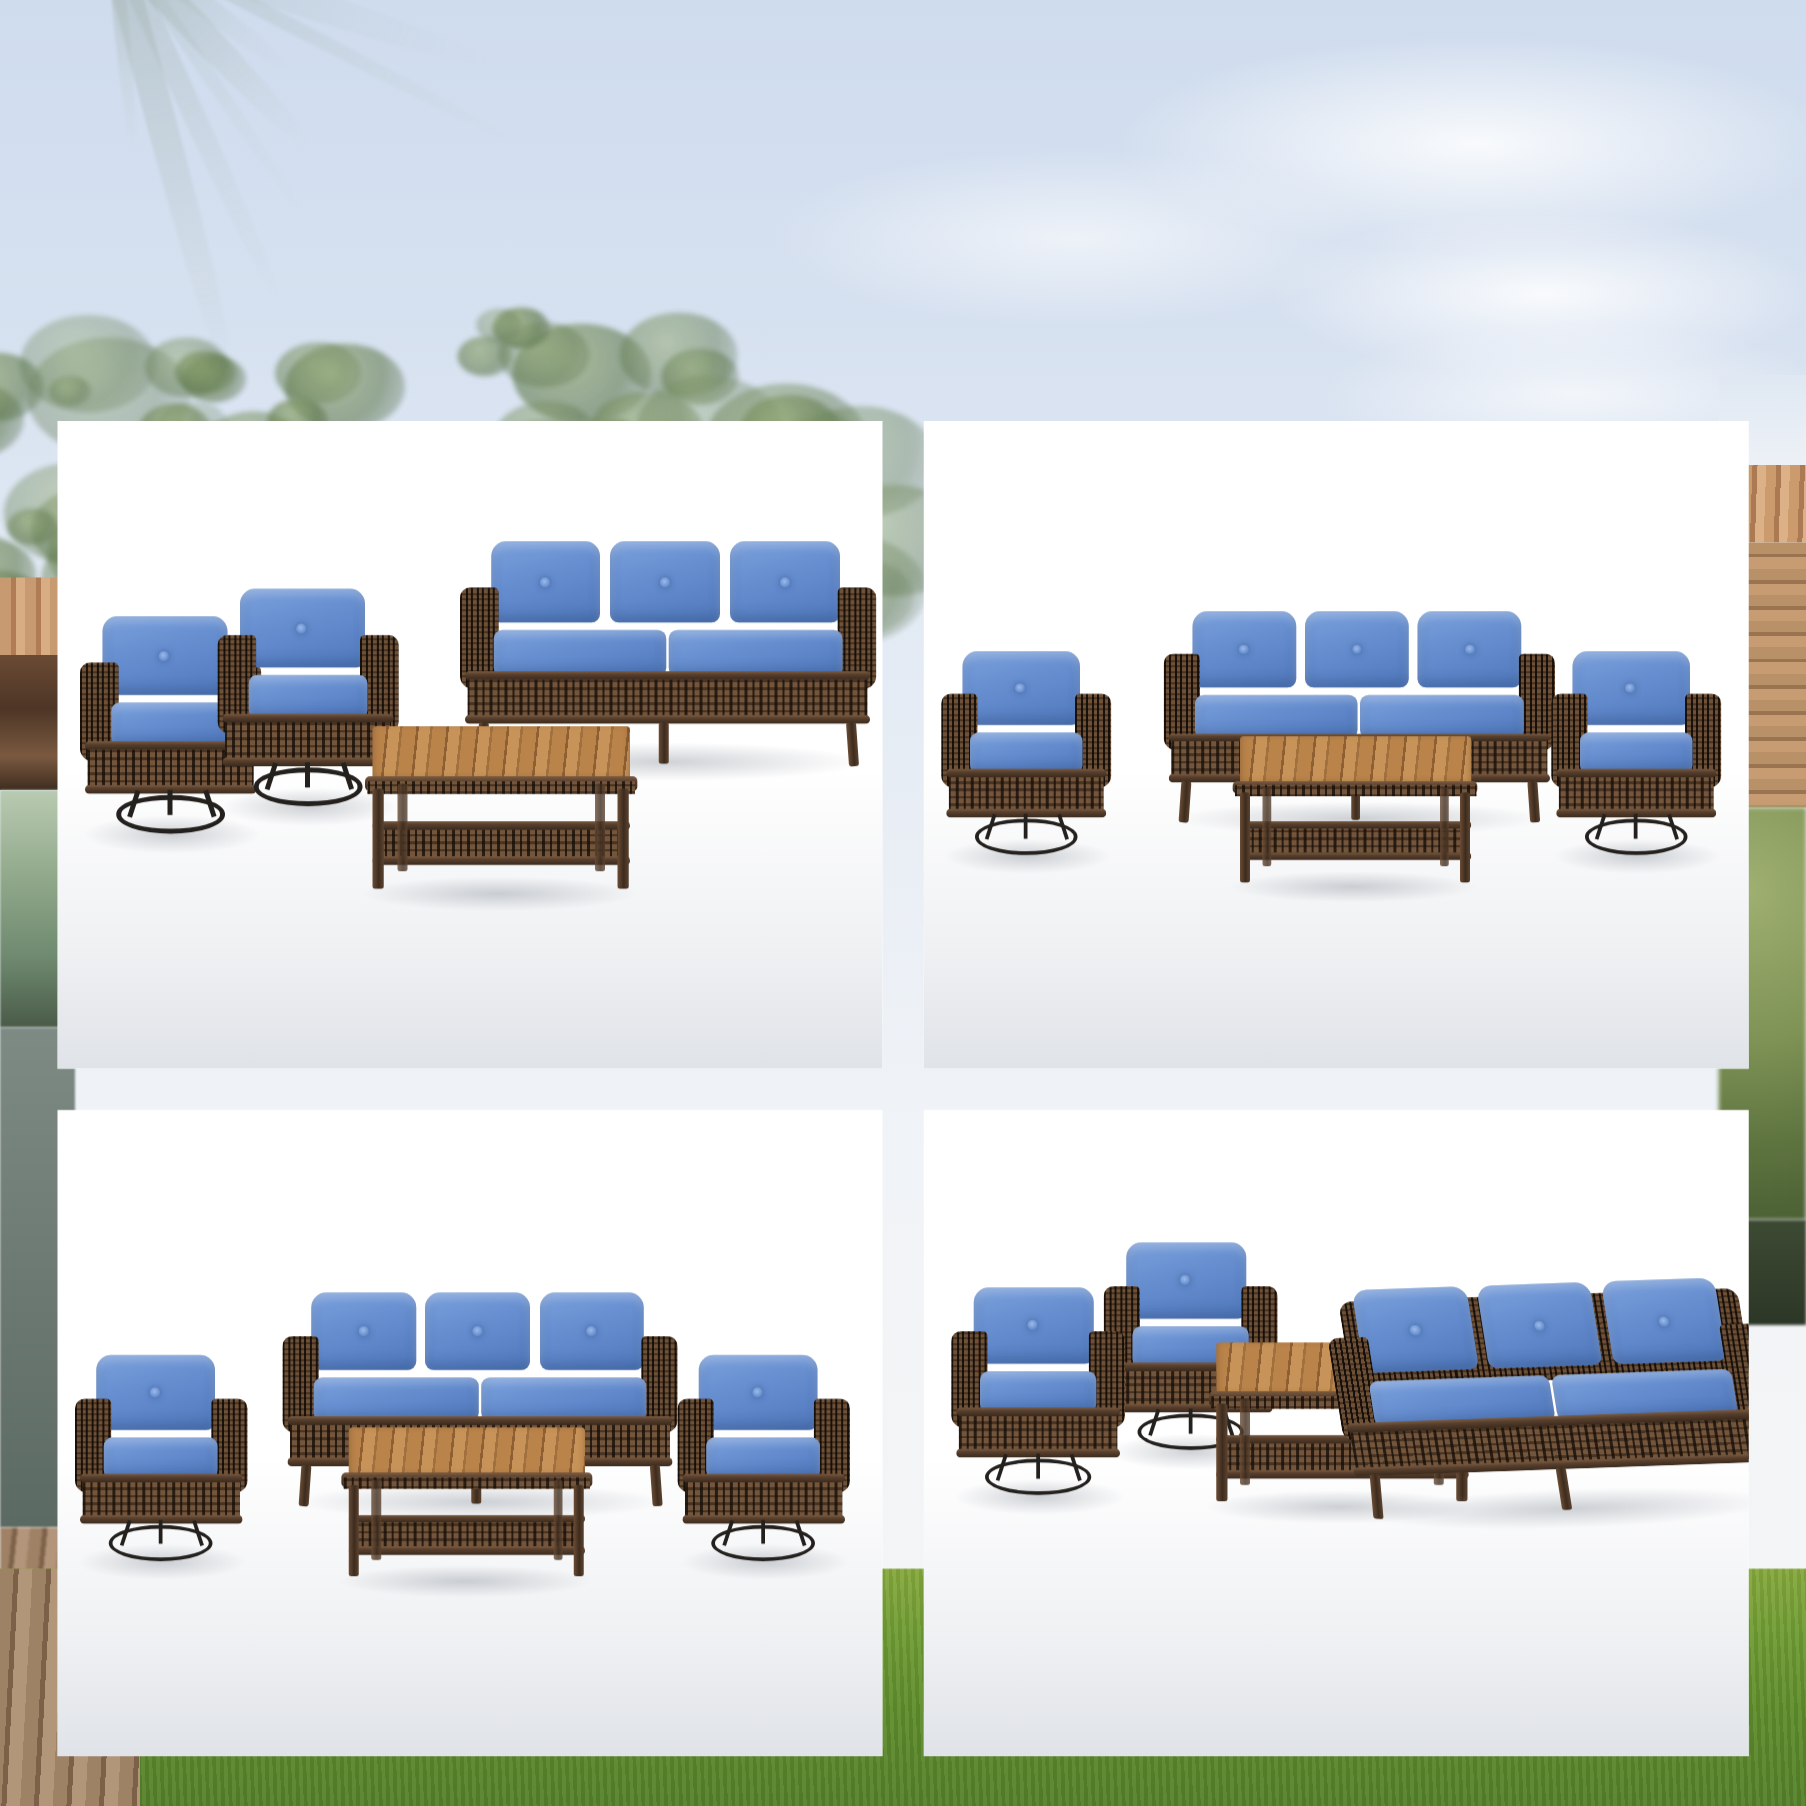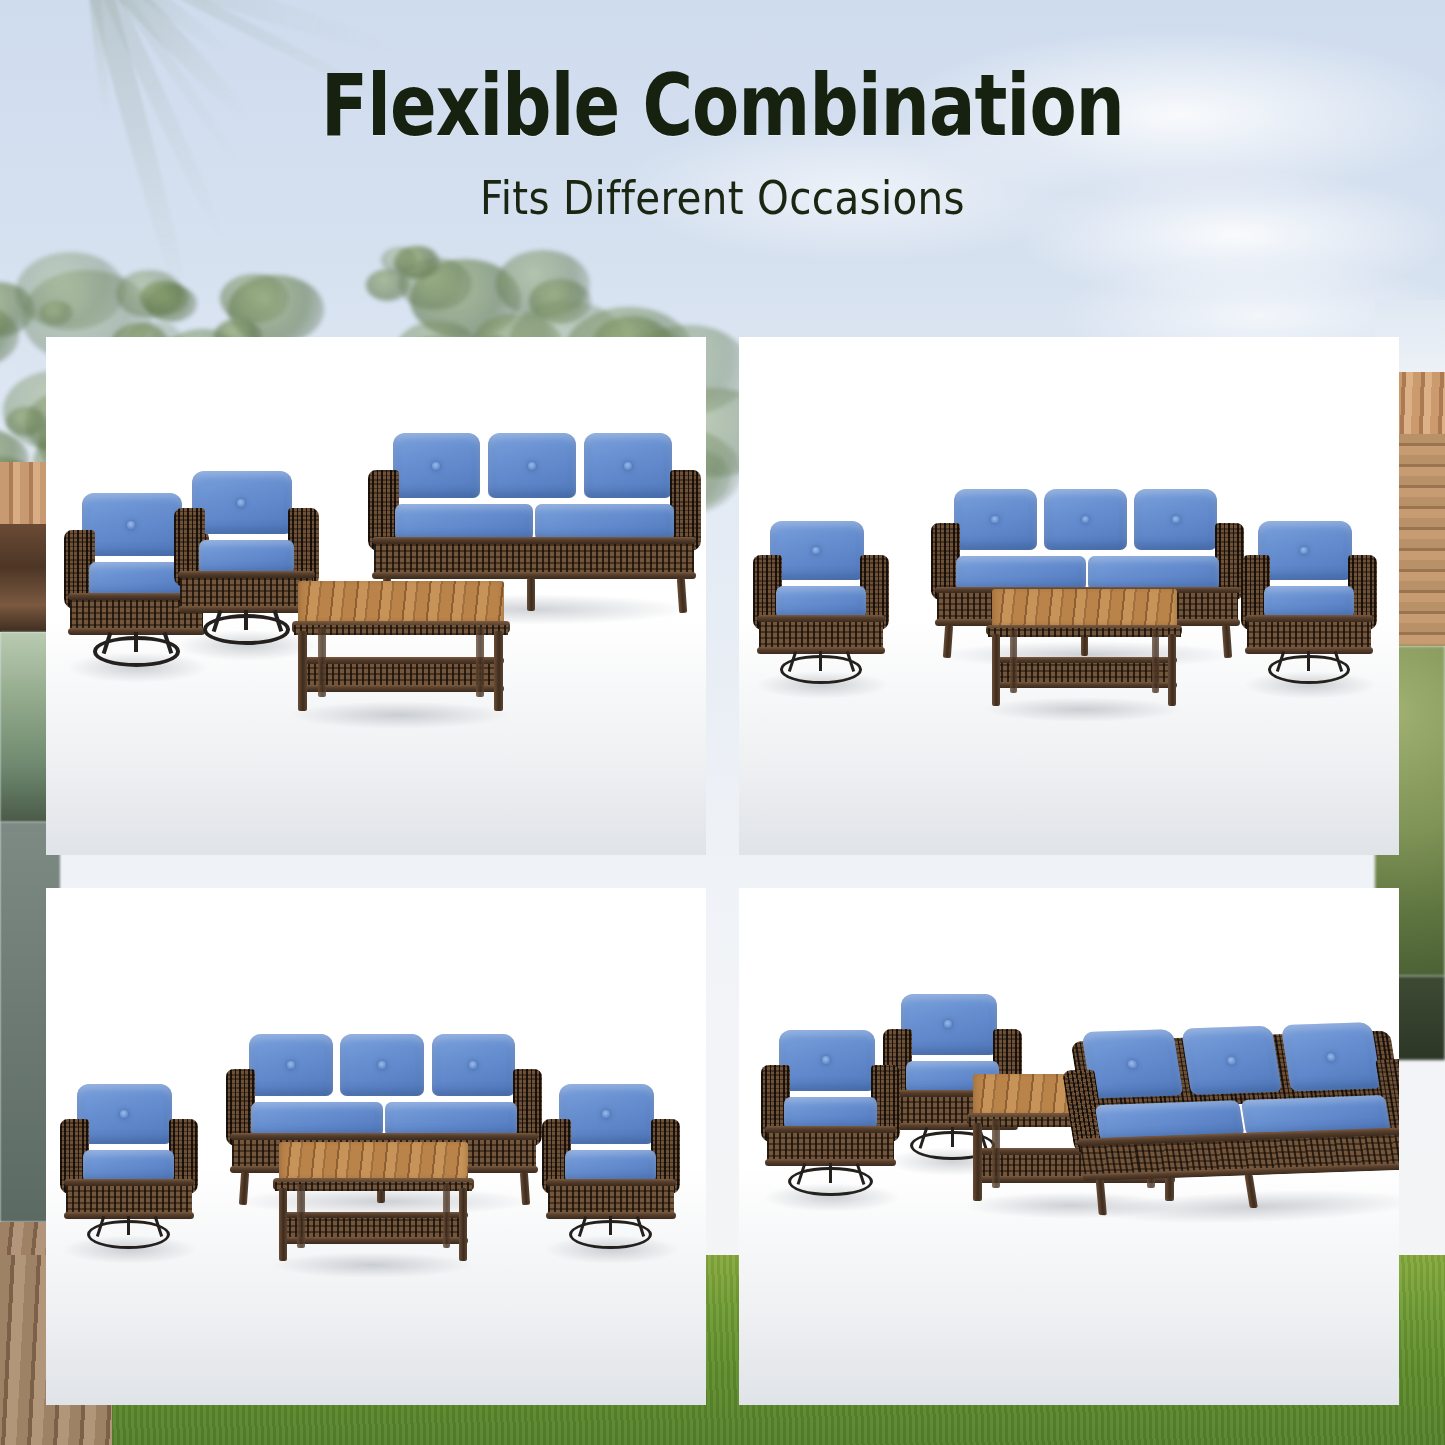--- a/index.html
+++ b/index.html
@@ -353,24 +353,20 @@
     <div class="r-sky"></div>
     <div class="r-roof"></div>
     <div class="r-wall"></div>
     <div class="r-shrub"></div>
     <div class="r-dark"></div>
   </div>
 
   <div class="grass"></div>
   <div class="grass-left-deck"></div>
 
-  <div class="header">
-    <div class="title">Flexible Combination</div>
-    <div class="subtitle">Fits Different Occasions</div>
-  </div>
 
   <div class="grid">
 
     <div class="panel" id="p1">
       <div class="floor-shadow"></div>
     <div class="piece" style="left: 14px; top: 150px; width: 153px; height: 193.8px;">
           <div class="softshadow" style="left: 6.12px; top: 165.24px; width: 142.8px; height: 30.6px;"></div>
           <div class="piece cush back" style="left: 22.44px; top: 6.12px; width: 99.96px; height: 63.24px;"></div>
           <div class="tuftdot" style="left: 67.32px; top: 33.66px; width: 8.16px; height: 8.16px;"></div>
           <div class="piece wicker-dense" style="left: 14.28px; top: 14.28px; width: 124.44px; height: 63.24px; border-radius: 10.2px; z-index: -1;"></div>

